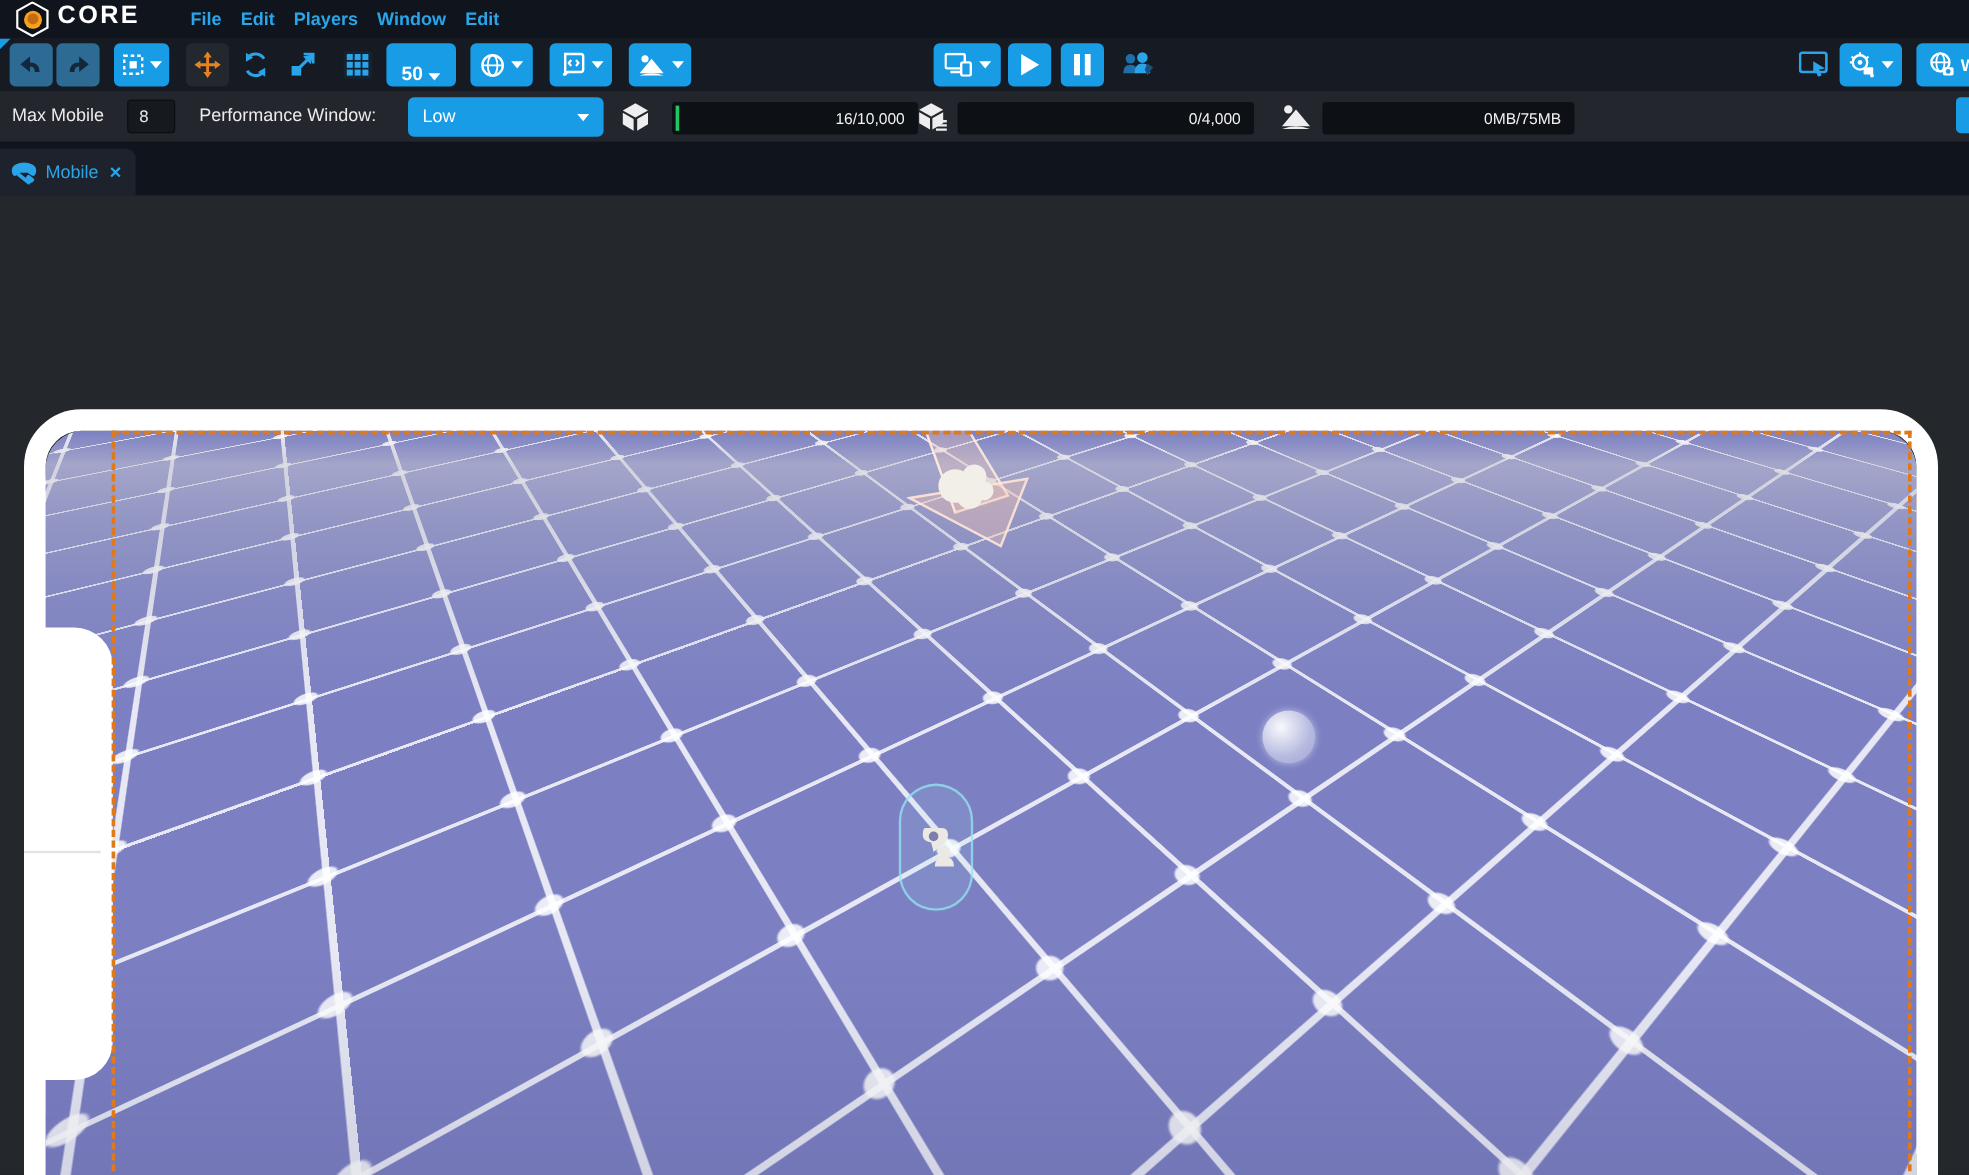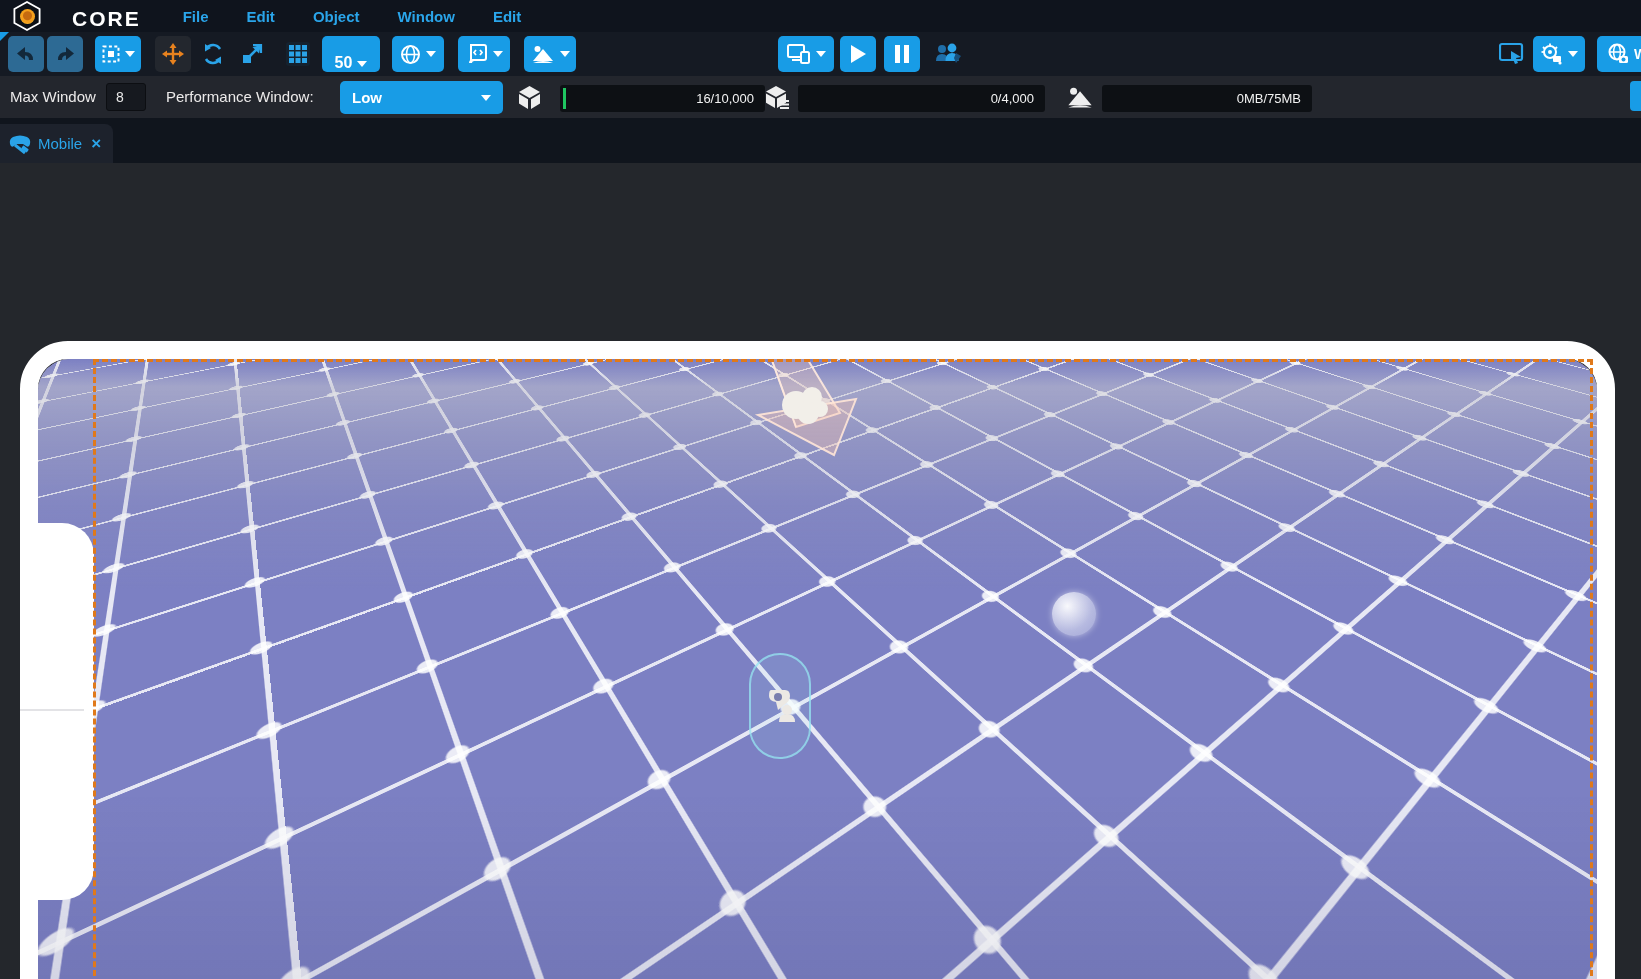--- a/index.html
+++ b/index.html
@@ -1,28 +1,28 @@
 <!DOCTYPE html>
 <html><head>
 <meta charset="utf-8">
 <style>
   * { box-sizing: border-box; margin:0; padding:0; }
   html,body { width:1641px; height:979px; background:#24272c; font-family:"Liberation Sans", sans-serif; }
   .stage { position:relative; width:1641px; height:979px; overflow:hidden; background:#24272c; }
 
   
   .menubar { position:absolute; left:0; top:0; width:1641px; height:32px; background:#0f141d; display:flex; align-items:center; }
-  .brand { display:flex; align-items:flex-end; margin-left:12px;gap:24px; }
+  .brand { display:flex; align-items:flex-start; margin-left:12px; }
   .brand-hex-outer { width:30px; height:30px; background:#ffffff;
       clip-path:polygon(50% 0,95% 25%,95% 75%,50% 100%,5% 75%,5% 25%); display:flex; align-items:center; justify-content:center; }
   .brand-hex-inner { width:26px; height:26px; background:#0d1117;
       clip-path:polygon(50% 0,95% 25%,95% 75%,50% 100%,5% 75%,5% 25%); display:flex; align-items:center; justify-content:center; }
   .brand-ring { width:15px; height:15px; border-radius:50%; background:radial-gradient(circle at 50% 45%, #c56a10 0 4px, #f5a01c 5px 7px, #f8b52c 8px); }
   .brand-word { color:#fff; font-size:21px; font-weight:bold; letter-spacing:2px; margin-left:6px; text-transform:uppercase; }
-  .menu-items { display:flex; gap:38px; margin-left:42px; }
+  .menu-items { display:flex; gap:16px; margin-left:42px; }
   .menu-item { color:#2aa5ea; font-size:15px; font-weight:bold; cursor:default; }
 
   
   .toolbar { position:absolute; left:0; top:32px; width:1641px; height:44px; background:#151a23; overflow:hidden; }
   .wedge { position:absolute; left:0; top:0; width:0; height:0; border-left:9px solid #189ce6; border-bottom:9px solid transparent; }
   .tbtn { position:absolute; top:4px; height:36px; border-radius:5px; display:flex; align-items:center; justify-content:center; gap:5px; }
   .blue { background:#189ce6; }
   .steel { background:#2d6a94; }
   .darkbtn { background:#23272e; }
   .caret { width:0; height:0; border:5px solid transparent; border-top:6px solid #fff; margin-top:5px; }
@@ -30,21 +30,21 @@
   .num { color:#fff; font-weight:bold; font-size:16px; }
   .icononly { background:transparent; }
 
   
   .perfbar { position:absolute; left:0; top:76px; width:1641px; height:42px; background:#23262d; }
   .plabel { position:absolute; color:#eceaea; font-size:15px; top:12px; }
   .pinput { position:absolute; left:106px; top:7px; width:40px; height:28px; background:#16191f; border:1px solid #0c0e12; border-radius:3px;
             color:#e8e8e8; font-size:14px; padding-left:9px; font-family:"Liberation Sans",sans-serif; }
   .lowdd { position:absolute; left:340px; top:5px; width:163px; height:33px; background:#189ce6; border-radius:5px;
            display:flex; align-items:center; justify-content:space-between; padding:0 12px; }
-  .lowdd span { color:#fff; font-size:15px; font-weight:bold; }
+  .lowdd span { color:#fff; font-size:15px; font-weight:normal; }
   .meter { position:absolute; top:9px; height:27px; background:#0d1014; border-radius:3px; color:#f2f2f2; font-size:13px;
            display:flex; align-items:center; justify-content:flex-end; padding-right:11px; }
   .meter .greenbar { position:absolute; left:3px; top:3px; width:3px; height:21px; background:#1fc661; }
   .micon { position:absolute; top:8px; }
   .edge-btn { position:absolute; left:1630px; top:5px; width:11px; height:30px; background:#189ce6; border-radius:4px 0 0 4px; }
 
   
   .tabbar { position:absolute; left:0; top:118px; width:1641px; height:45px; background:#10151d; }
   .tab { position:absolute; left:0; top:6px; width:113px; height:39px; background:#1d222c; border-radius:0 8px 0 0;
          display:flex; align-items:center; }
@@ -96,21 +96,21 @@
       <div class="brand-hex-outer">
         <div class="brand-hex-inner">
             <div class="brand-ring"></div>
           </div>
       </div>
       <div class="brand-word">core</div>
     </div>
     <div class="menu-items">
       <span class="menu-item">File</span>
       <span class="menu-item">Edit</span>
-      <span class="menu-item">Object</span>
+      <span class="menu-item">Players</span>
       <span class="menu-item">Window</span>
       <span class="menu-item">Edit</span>
     </div>
   </div>
 
   <div class="toolbar">
     <div class="wedge"></div>
 
     <div class="tbtn steel" style="left:8px;width:36px;">
       <svg width="22" height="20" viewBox="0 0 22 20">
@@ -279,21 +279,21 @@
         <ellipse cx="10" cy="9" rx="3.4" ry="7.5" fill="none" stroke="#fff" stroke-width="1.5"></ellipse>
         <line x1="2.5" y1="9" x2="17.5" y2="9" stroke="#fff" stroke-width="1.5"></line>
         <rect x="12" y="13" width="9" height="7" rx="1.5" fill="#fff"></rect>
         <circle cx="16.5" cy="16.5" r="2" fill="#189ce6"></circle>
       </svg>
       <span class="num" style="font-size:14px;">W</span>
     </div>
   </div>
 
   <div class="perfbar">
-    <span class="plabel" style="left:10px;">Max Window</span>
+    <span class="plabel" style="left:10px;">Max Mobile</span>
     <input class="pinput" value="8" style="">
     <span class="plabel" style="left:166px;">Performance Window:</span>
 
     <div class="lowdd">
       <span>Low</span>
       <div class="caret"></div>
     </div>
 
     <svg class="micon" style="left:516px;" width="27" height="27" viewBox="0 0 27 27">
       <polygon points="13.5,2 24,8 13.5,14 3,8" fill="#eee"></polygon>

